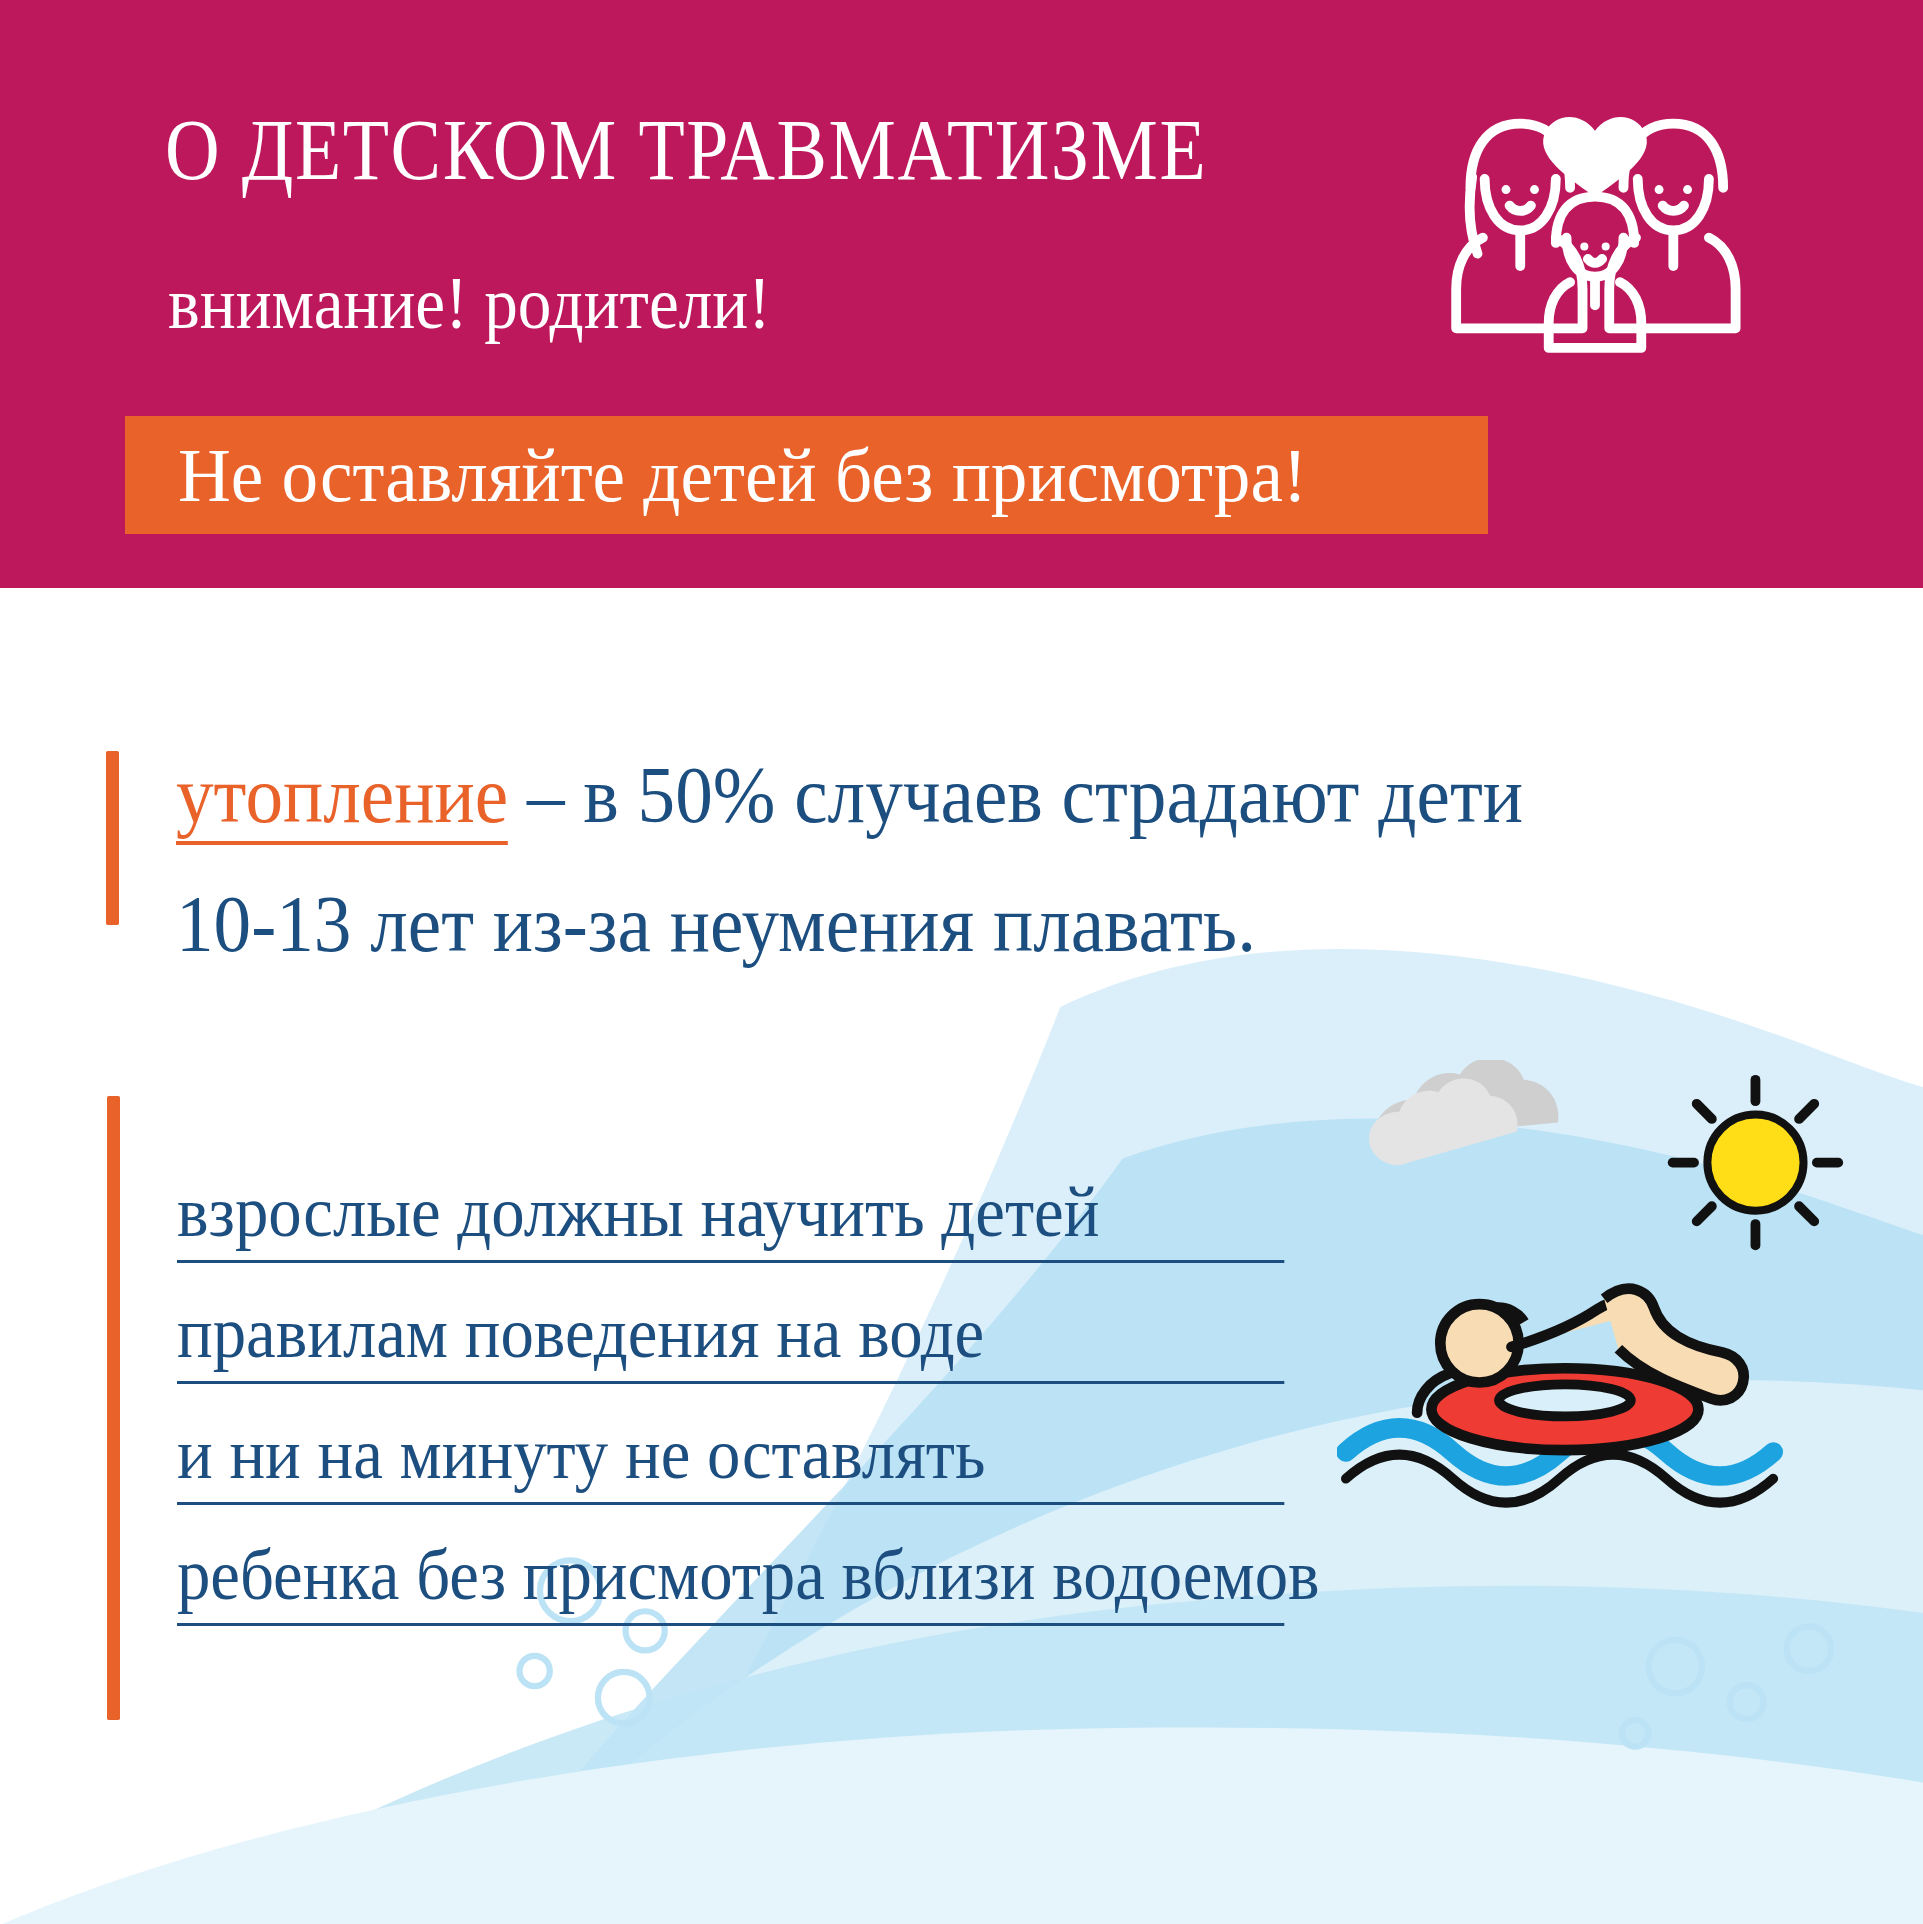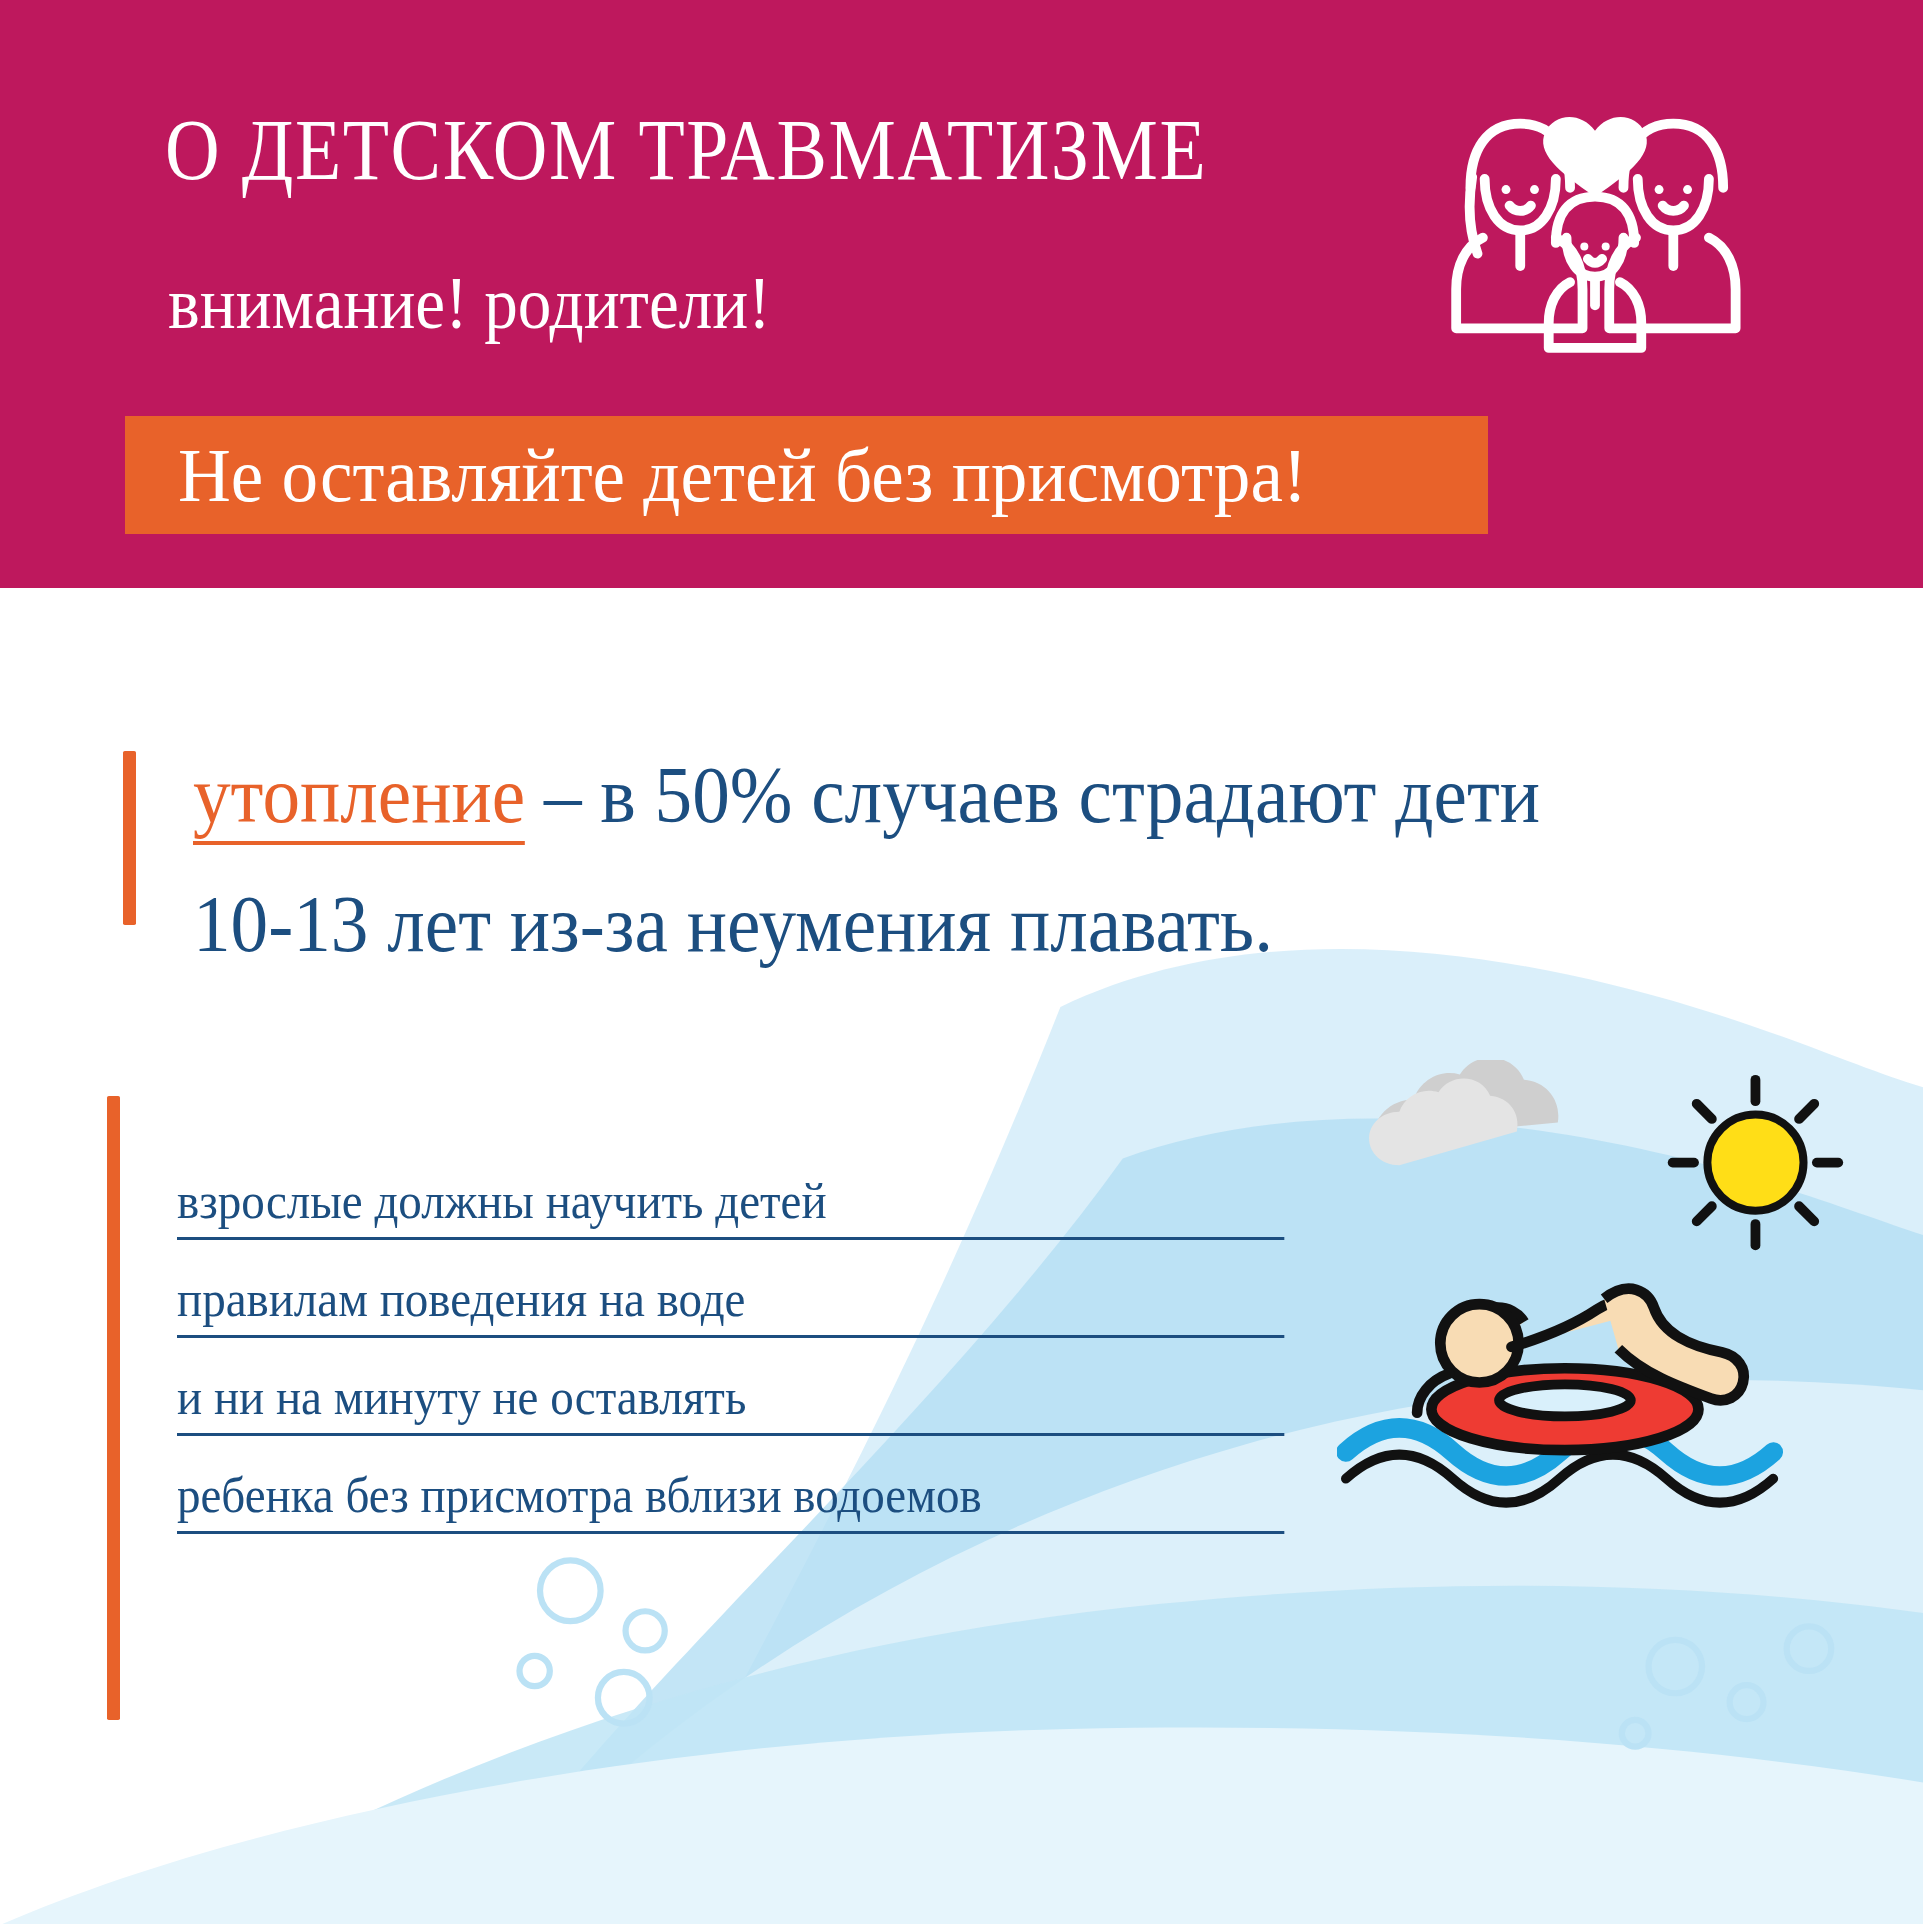--- a/index.html
+++ b/index.html
@@ -98,21 +98,21 @@
     position: absolute;
   }
   .bar {
     position: absolute;
     background: #E8622A;
     width: 12.5px;
     border-radius: 1.8px;
   }
 
   .block1 {
-    left: 123px;
+    left: 106px;
     top: 731px;
     width: 1622px;
   }
   .block1 .bar { left: 0; top: 19.6px; height: 174px; }
   .block1 .text {
     margin-left: 70px;
     color: #1C4E80;
     font-size: 80px;
     line-height: 129px;
     font-family: "Liberation Serif", serif;
@@ -128,21 +128,21 @@
   .block2 {
     left: 107px;
     top: 1096px;
     width: 1248px;
   }
   .block2 .bar { left: 0; top: 0px; height: 624px; }
   .block2 .lines {
     margin-left: 70px;
     margin-top: 76px;
     color: #1C4E80;
-    font-size: 50px;
+    font-size: 71px;
     font-family: "Liberation Serif", serif;
   }
   .block2 .lines .ln {
     display: block;
     border-bottom: 3.6px solid #1C4E80;
     padding-bottom: 7.1px;
     margin-bottom: 30px;
     white-space: nowrap;
     transform: scaleX(0.94);
     transform-origin: left top;

